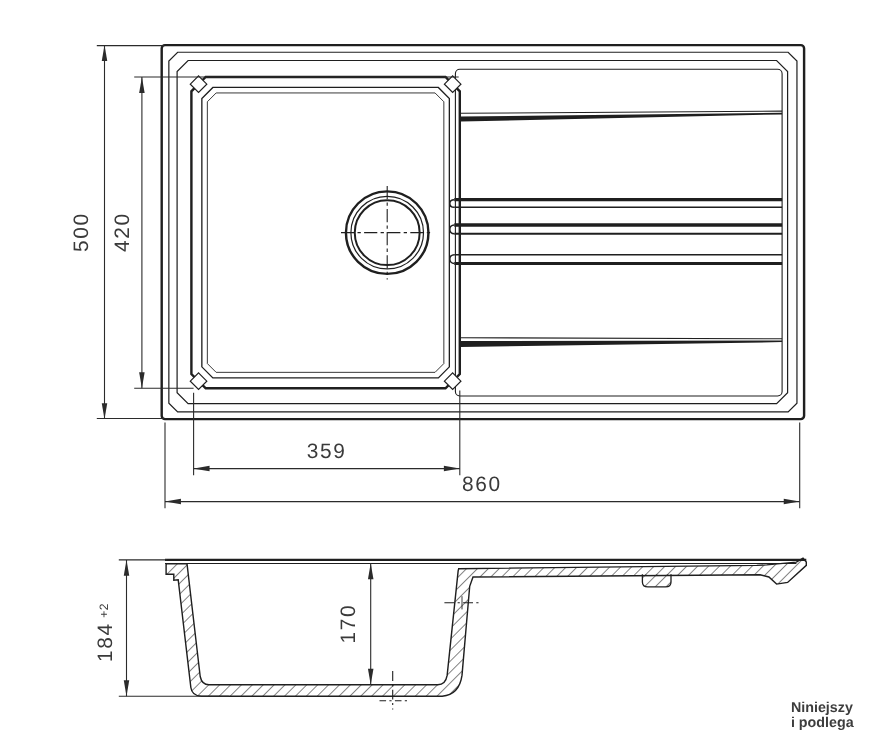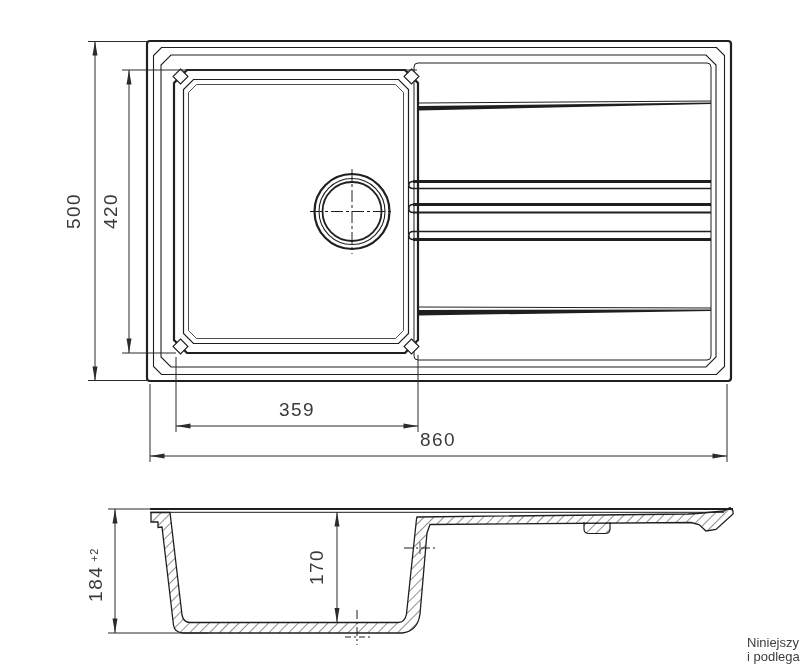--- a/index.html
+++ b/index.html
@@ -1,20 +1,20 @@
 <!DOCTYPE html>
 <html><head>
 <meta charset="utf-8">
 <style>
   html,body{margin:0;padding:0;width:800px;height:668px;overflow:hidden;background:#ffffff;}
   body{position:relative;font-family:"Liberation Sans", sans-serif;}
   #drawing-svg{position:absolute;left:0;top:0;}
   .dim-text{font-size:19px;letter-spacing:1.5px;fill:#3a3a3a;}
   .dim-text-small{font-size:11px;letter-spacing:0.5px;fill:#3a3a3a;}
-  .watermark{position:absolute;left:747px;top:636px;font-size:13px;font-weight:normal;
+  .watermark{position:absolute;left:719px;top:636px;font-size:13px;font-weight:bold;
              line-height:14px;color:#3d3d3d;white-space:nowrap;}
 </style>
 </head>
 <body>
 
 <svg id="drawing-svg" width="800" height="668" viewBox="0 0 800 668">
   <defs>
     <marker id="arrow" viewBox="0 0 15 6" refX="15" refY="3" markerWidth="15" markerHeight="6" markerUnits="userSpaceOnUse" orient="auto-start-reverse">
       <path d="M15,3 L0.5,0.5 L0.5,5.5 Z" fill="#2b2b2b"></path>
     </marker>

